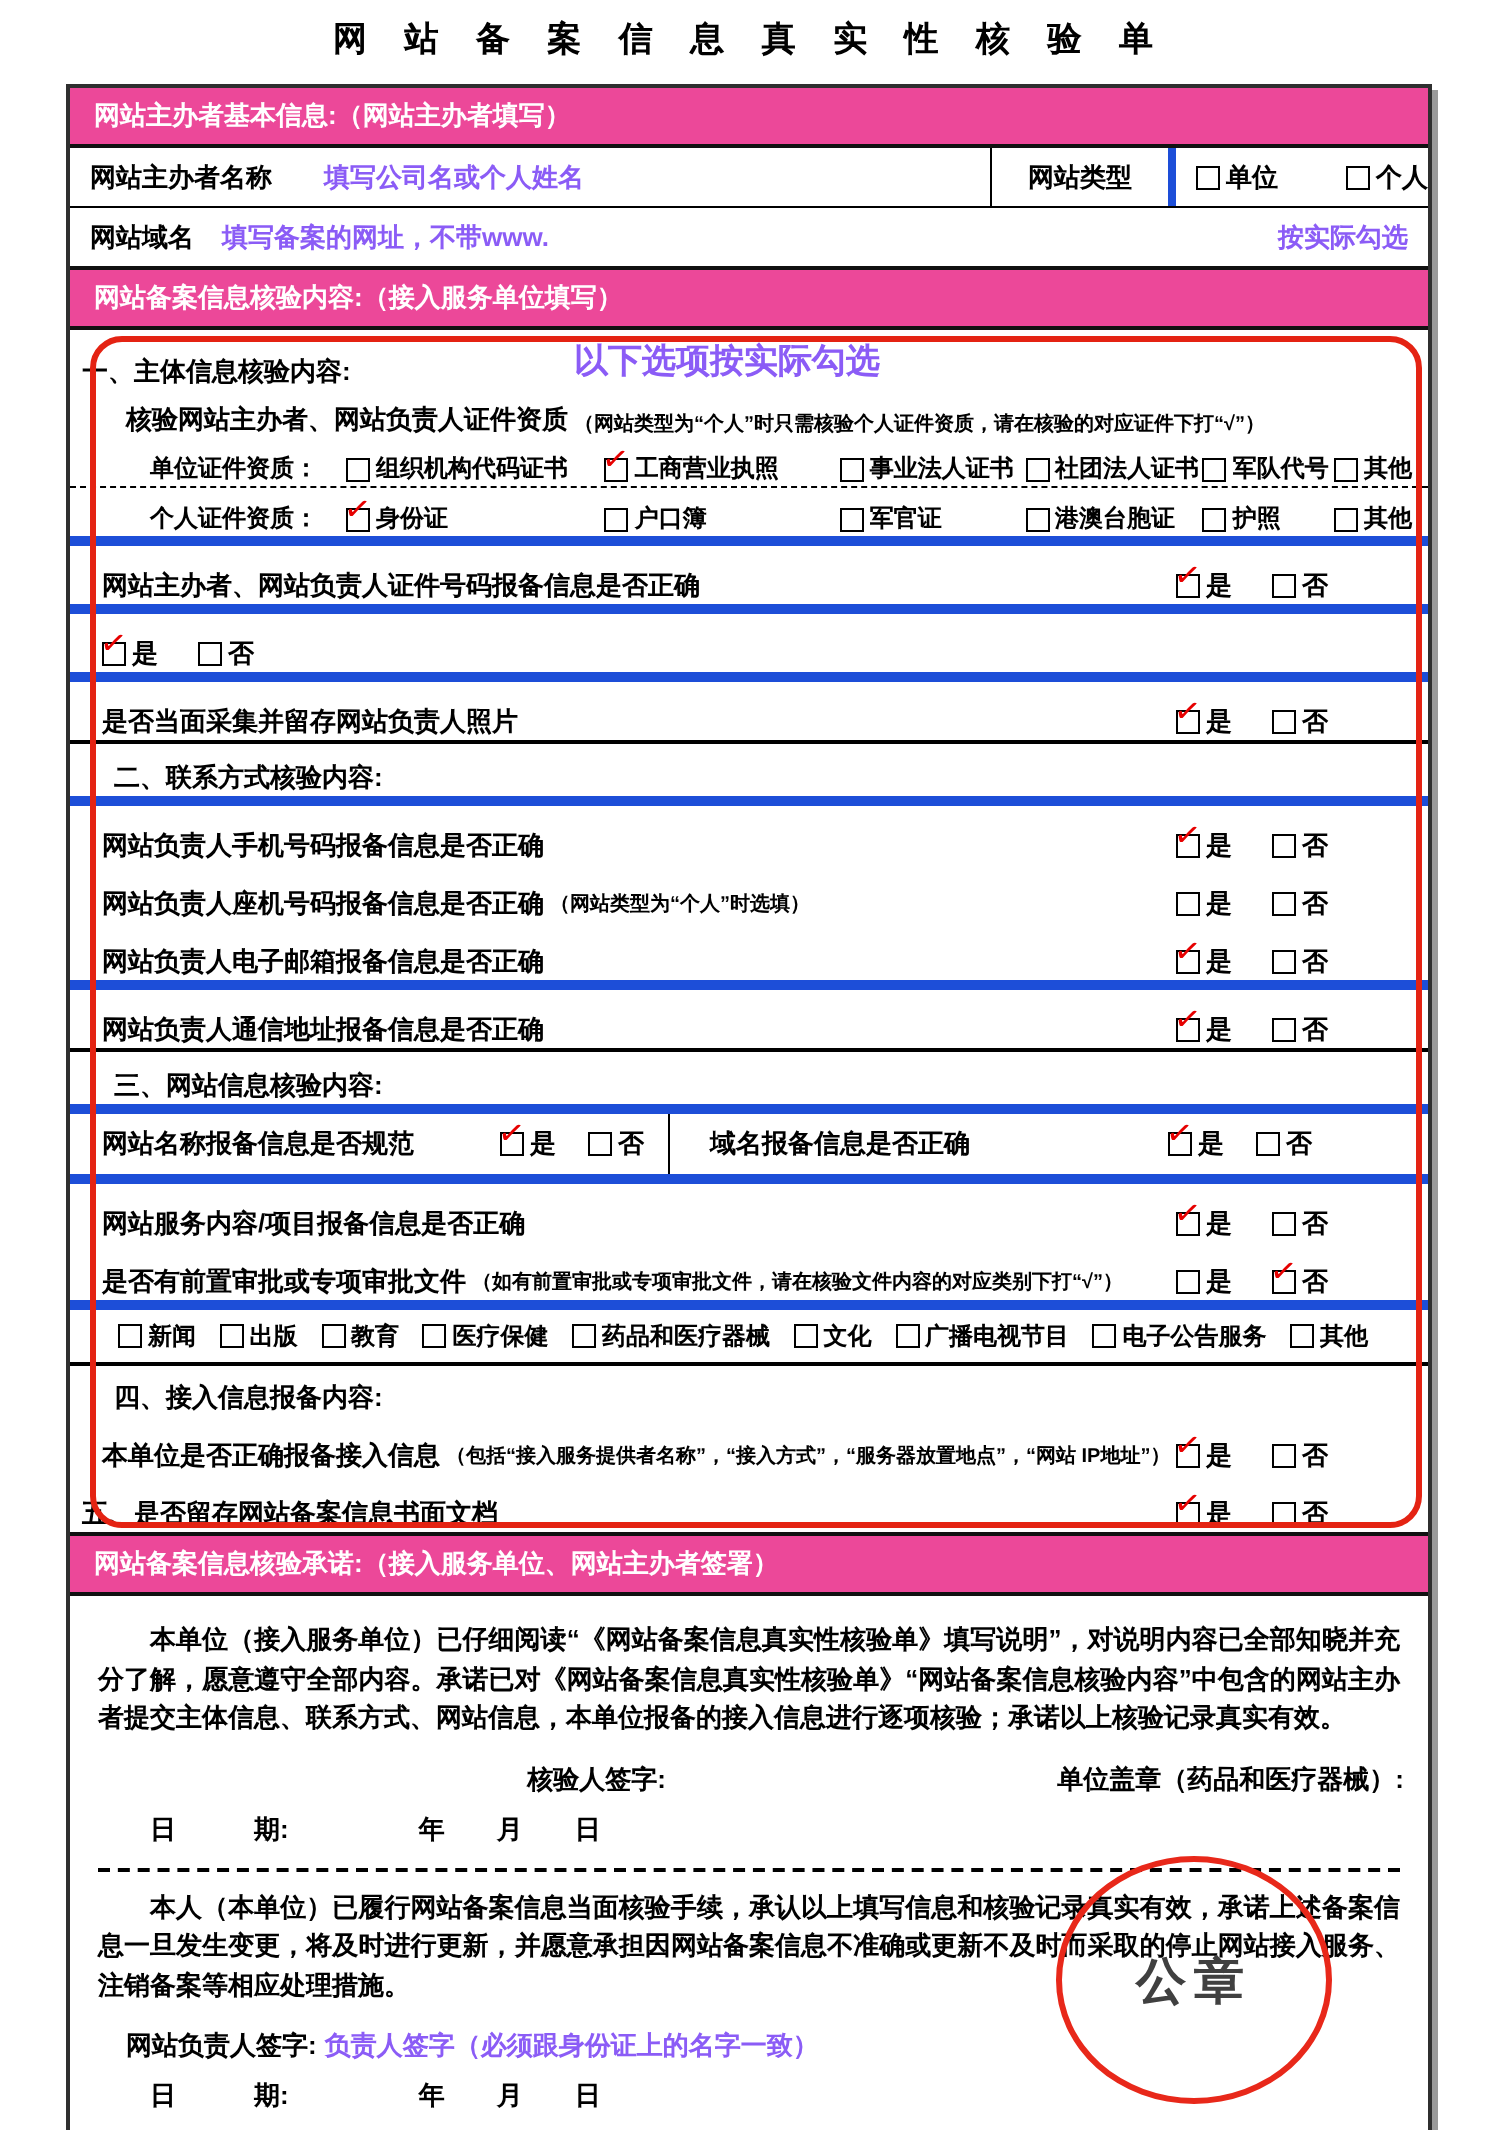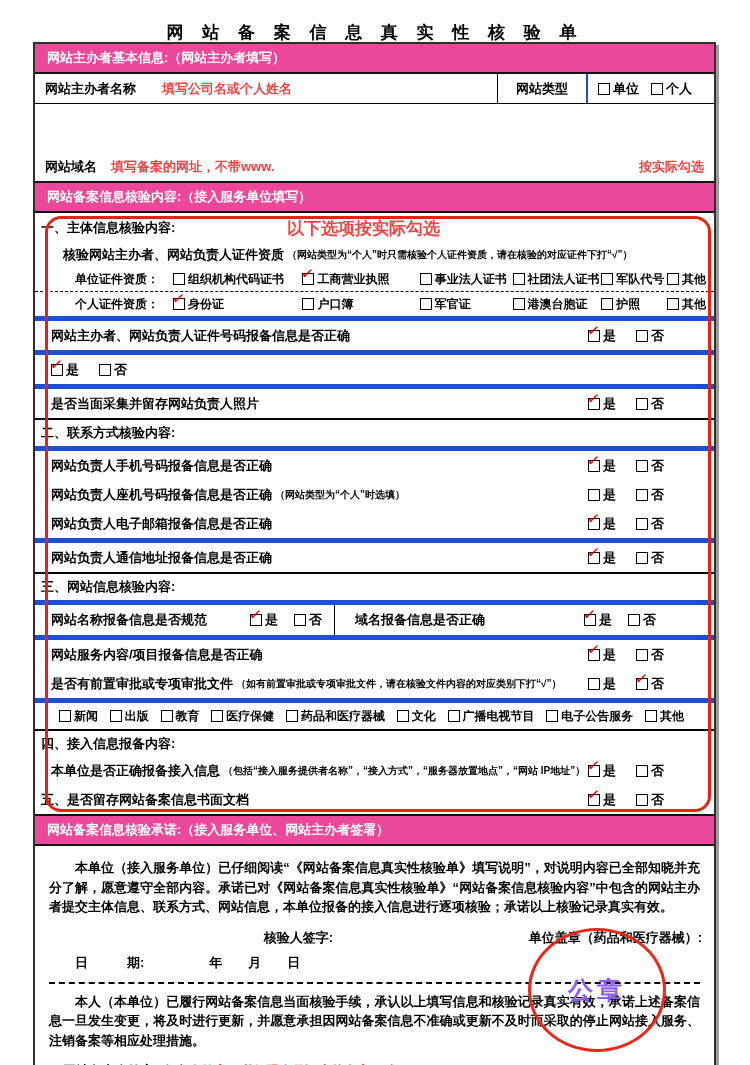--- a/index.html
+++ b/index.html
@@ -1,52 +1,52 @@
 <!DOCTYPE html>
 <html><head>
 <meta charset="utf-8">
 <style>
   html,body{margin:0;padding:0;background:#fff;}
   .page{position:relative;width:750px;height:1065px;background:#fff;overflow:hidden;
         font-family:"Liberation Sans","DejaVu Sans",sans-serif;color:#000;}
-  .title{position:absolute;top:21px;left:0;width:100%;text-align:center;
+  .title{position:absolute;top:8px;left:0;width:100%;text-align:center;
          font-size:17px;font-weight:700;letter-spacing:7px;}
   .ftable{position:absolute;left:33px;top:42px;width:679px;background:#fff;
           border:2px solid #2f2f2f;box-shadow:3px 3px 0 #9a9a9a;}
   .bar{background:#ec4899;color:#fff;font-weight:700;font-size:13px;
        padding:5px 12px;border-bottom:2px solid #111;}
   .bar.mid{border-top:2px solid #111;}
-  .red{color:#ef4444;}
+  .red{color:#8b5cf6;}
   
   .brow{display:flex;align-items:center;height:29px;font-size:13px;font-weight:700;}
   .brow1{border-bottom:1px solid #000;}
   .c-name{flex:1;padding-left:10px;display:flex;align-items:center;}
   .c-name .hint{margin-left:26px;}
   .c-type{width:88px;border-left:1px solid #000;text-align:center;align-self:stretch;
           display:flex;align-items:center;justify-content:center;}
-  .c-opts{width:116px;border-left:2px solid #1d4ed8;align-self:stretch;display:flex;
-          align-items:center;gap:12px;padding-left:10px;}
-  .brow2{padding:0 10px;margin-top:48px;}
+  .c-opts{width:116px;border-left:4px solid #1d4ed8;align-self:stretch;display:flex;
+          align-items:center;gap:12px;padding-left:10px;justify-content:space-between;}
+  .brow2{padding:0 10px;}
   .brow2 .hint{margin-left:14px;}
   .brow2 .note-right{margin-left:auto;}
   
   .cb{display:inline-block;width:10px;height:10px;border:1px solid #000;margin-right:3px;
       position:relative;flex:none;background:#fff;}
   .cb.checked::after{content:"✓";position:absolute;left:-2px;top:-10px;color:#e60000;
       font-size:16px;font-weight:700;transform:rotate(8deg);}
   .opt,.ynopt,.cert-item,.cat{display:inline-flex;align-items:center;white-space:nowrap;}
   
   .content{position:relative;font-size:13px;font-weight:700;}
   .redbox{position:absolute;top:3px;bottom:2px;left:10px;right:3px;z-index:5;
           border:3px solid #e42313;border-radius:16px;pointer-events:none;}
-  .vrow{display:flex;align-items:center;padding:0 8px 0 16px;position:relative;}
+  .vrow{display:flex;align-items:flex-end;padding:0 8px 0 16px;position:relative;}
   .bb{border-bottom:5px solid #1d4ed8;}
   .bb2{border-bottom:2px solid #000;}
   .dashb{border-bottom:1px dashed #000;}
-  .sechead{height:26px;padding-left:6px;font-size:13px;}
+  .sechead{height:26px;padding-left:22px;font-size:13px;}
   .sec1head{height:30px;padding-left:6px;}
   .bignote{position:absolute;left:252px;top:4px;font-size:17px;font-weight:700;}
   .introrow{height:24px;padding-left:28px;}
   .sm{font-size:10px;font-weight:700;margin-left:3px;}
   .certrow{height:24px;padding-left:24px;font-size:12px;}
   .cert-label{width:98px;flex:none;margin-left:16px;}
   .cw1{width:134px;}.cw2{width:102px;}.cw3{width:96px;padding-left:19px;}.cw4{width:92px;}.cw5{width:68px;}
   .item{min-height:29px;}
   .item-label{flex:1;display:flex;align-items:center;flex-wrap:wrap;}
   .yn{display:flex;width:118px;flex:none;gap:20px;}
@@ -64,21 +64,21 @@
   .promise{padding:4px 12px 12px;font-size:13px;font-weight:700;}
   .para{text-indent:2em;text-align:justify;line-height:19.5px;margin:8px 2px 6px;}
   .sigrow{display:flex;margin:12px 0 2px 28px;justify-content:flex-end;}
   .sig-left{width:265px;flex:none;}
   .daterow{margin:7px 0 2px 28px;}
   .dashes{border-top:2px dashed #000;margin:10px 2px 2px;}
   .sigrow2{margin:12px 0 2px 16px;display:flex;align-items:center;gap:4px;}
   .seal{position:absolute;left:528px;top:928px;width:132px;height:118px;z-index:9;
         border:3px solid #e8281a;border-radius:50%;display:flex;align-items:center;
         justify-content:center;background:transparent;}
-  .seal span{color:#8b5cf6;font-size:25px;font-weight:700;letter-spacing:4px;}
+  .seal span{color:#404040;font-size:25px;font-weight:700;letter-spacing:4px;}
 </style>
 </head>
 <body>
 
 <div class="page">
   <div class="title">网 站 备 案 信 息 真 实 性 核 验 单</div>
 
   <div class="ftable">
 
     <div class="bar">网站主办者基本信息:（网站主办者填写）</div>

